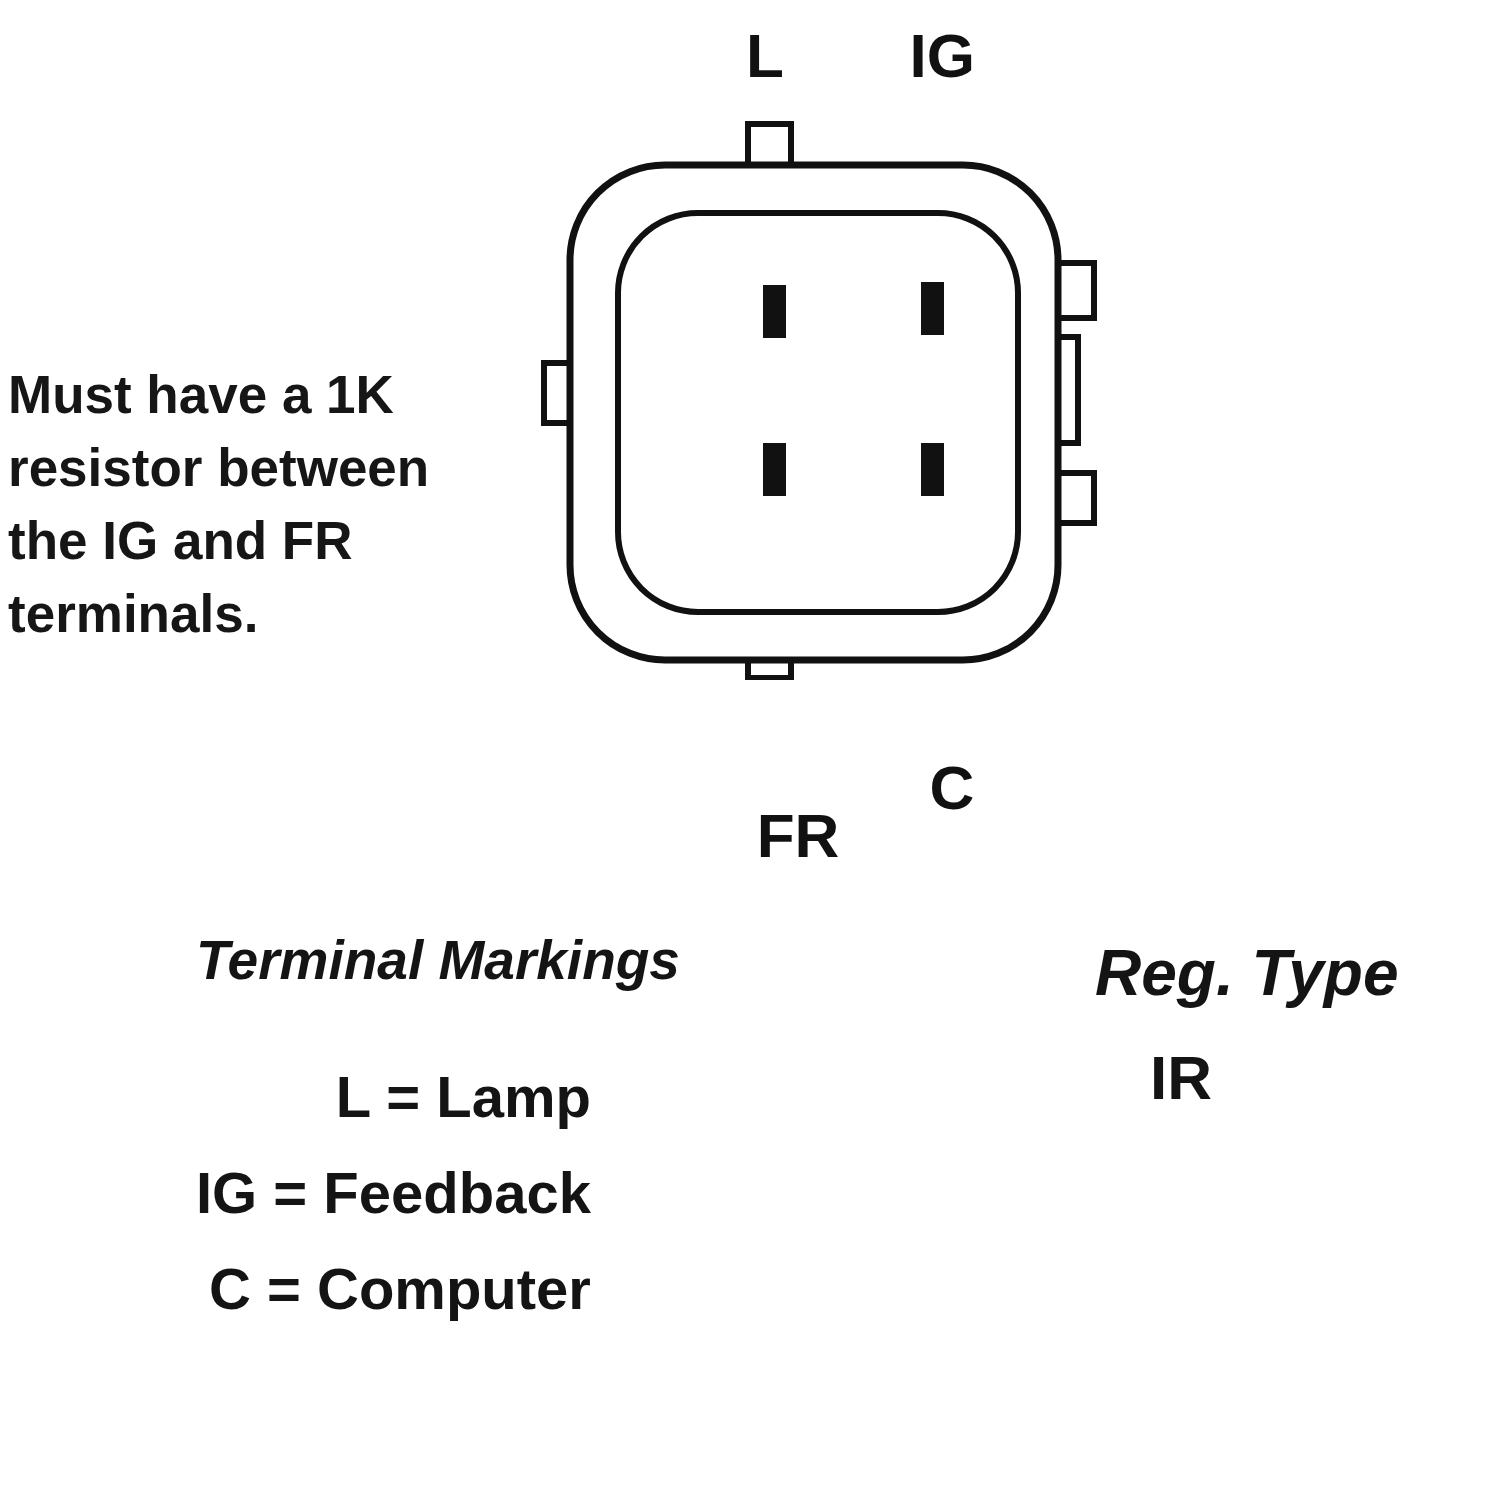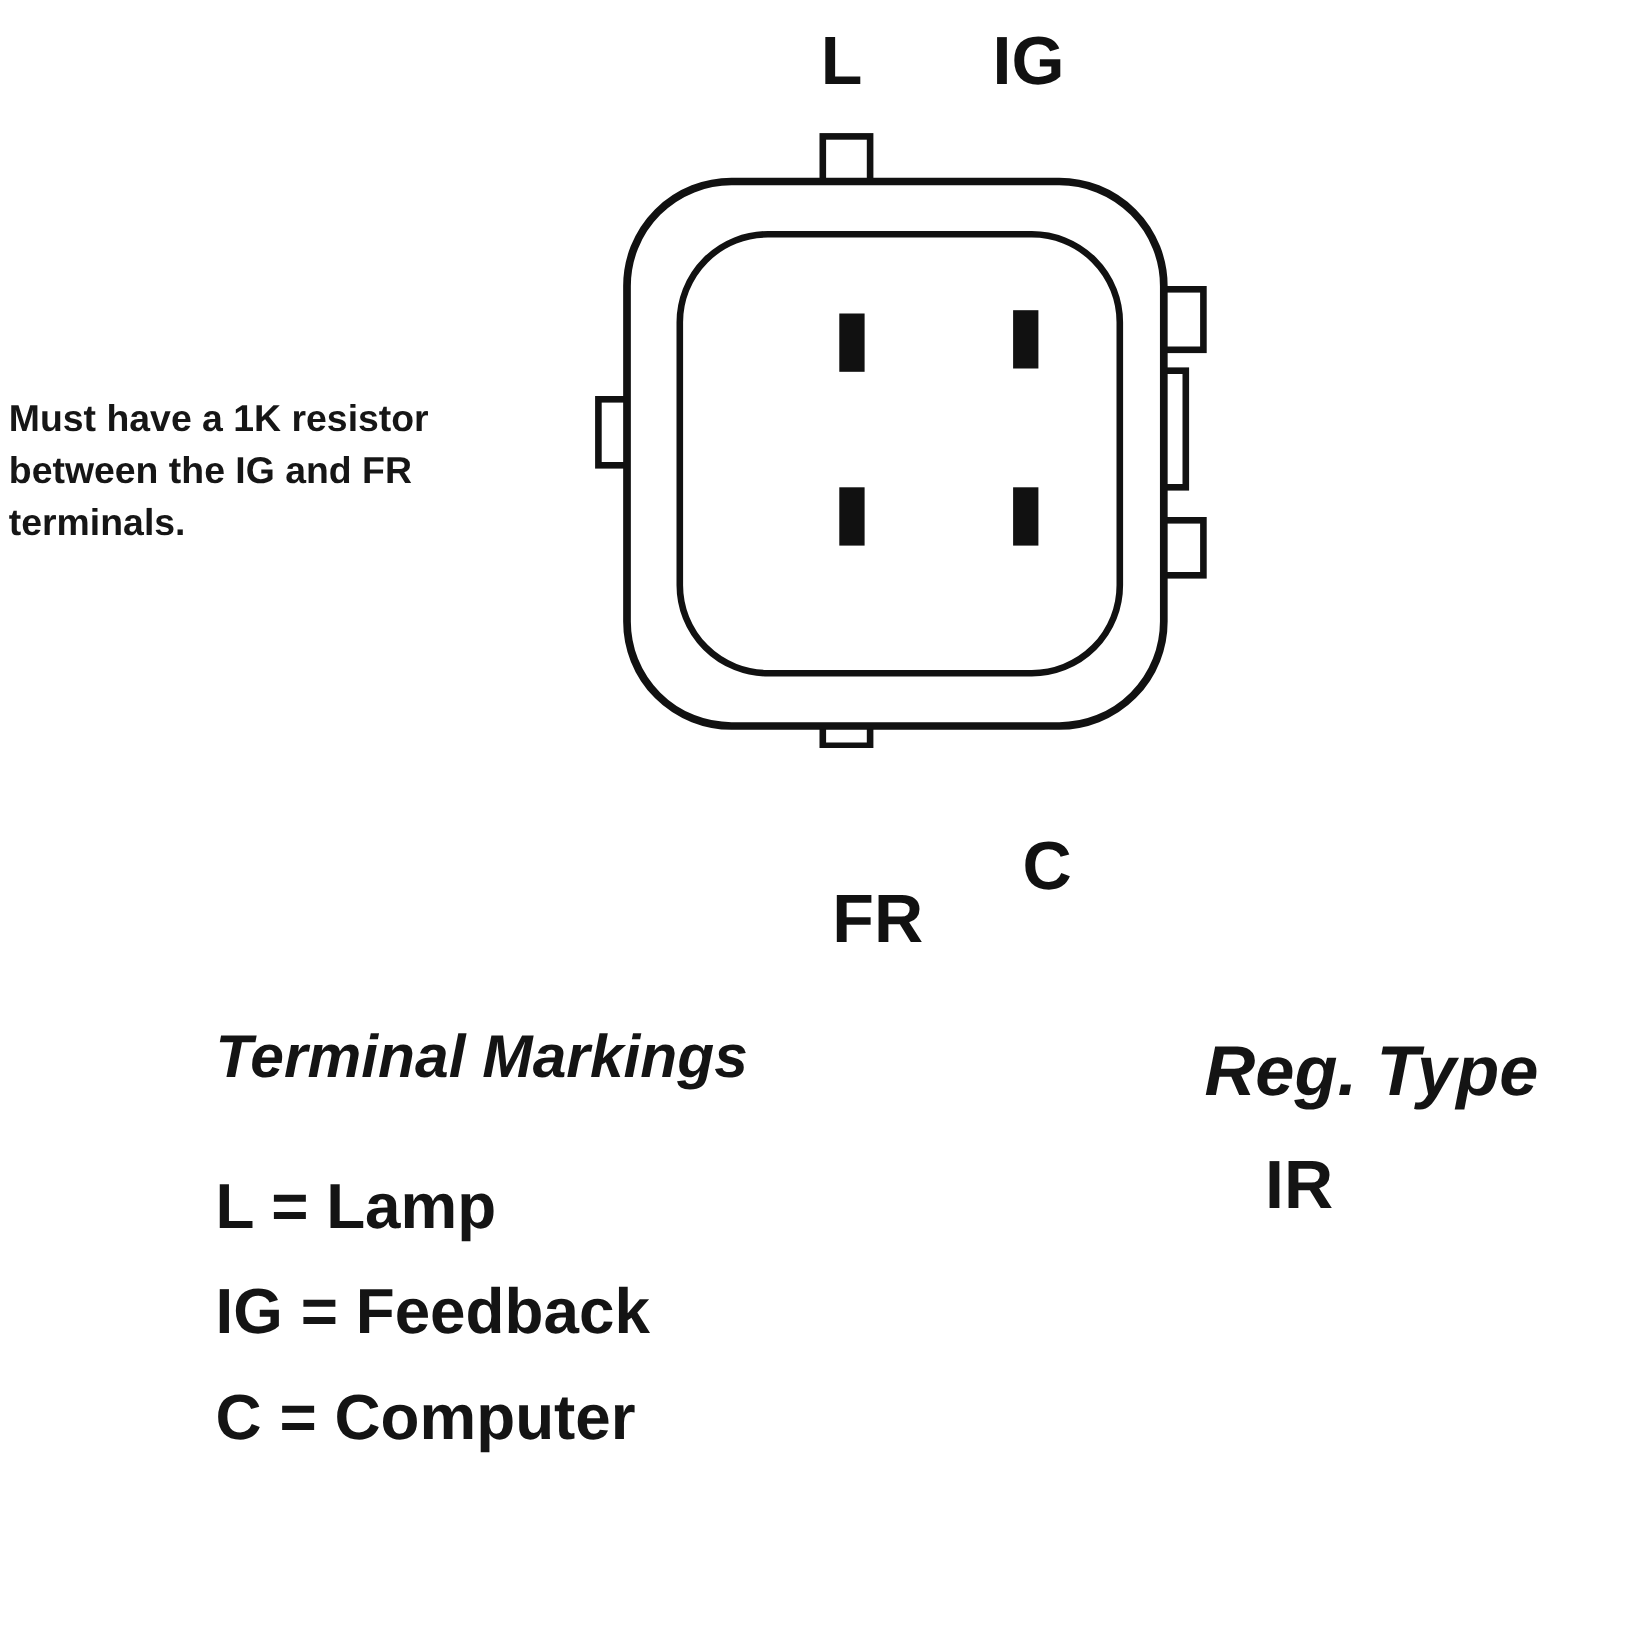--- a/index.html
+++ b/index.html
@@ -14,41 +14,41 @@
     background: #ffffff;
     font-family: "Liberation Sans", sans-serif;
     color: #111111;
     overflow: hidden;
   }
   .note {
     position: absolute;
     left: 8px;
     top: 358px;
     width: 470px;
-    font-size: 34px;
+    font-size: 53px;
     font-weight: bold;
     line-height: 1.38;
     color: #161616;
   }
   .connector-svg {
     position: absolute;
     left: 540px;
     top: 110px;
     width: 560px;
     height: 570px;
   }
   .pin-label {
     position: absolute;
     font-size: 62px;
     font-weight: bold;
     color: #111111;
     text-align: center;
   }
   .label-l  { left: 735px; top: 20px;  width: 60px; }
-  .label-ig { left: 895px; top: 20px;  width: 80px; }
+  .label-ig { left: 895px; top: 20px;  width: 80px; text-align: right; }
   .label-fr { left: 748px; top: 752px; width: 100px; margin-top: 48px; }
   .label-c  { left: 922px; top: 752px; width: 60px; }
   .section-title {
     position: absolute;
     font-weight: bold;
     font-style: italic;
     color: #141414;
     white-space: nowrap;
   }
   .terminal-markings {
@@ -75,20 +75,21 @@
     left: 196px;
     top: 1068px;
   }
   .legend-item {
     font-size: 58px;
     font-weight: bold;
     line-height: 1.0;
     margin-bottom: 38px;
     color: #141414;
     white-space: nowrap;
+    text-align: right;
   }
   .outline {
     fill: #ffffff;
     stroke: #111111;
   }
   .pin {
     fill: #111111;
     stroke: none;
   }
 </style>

